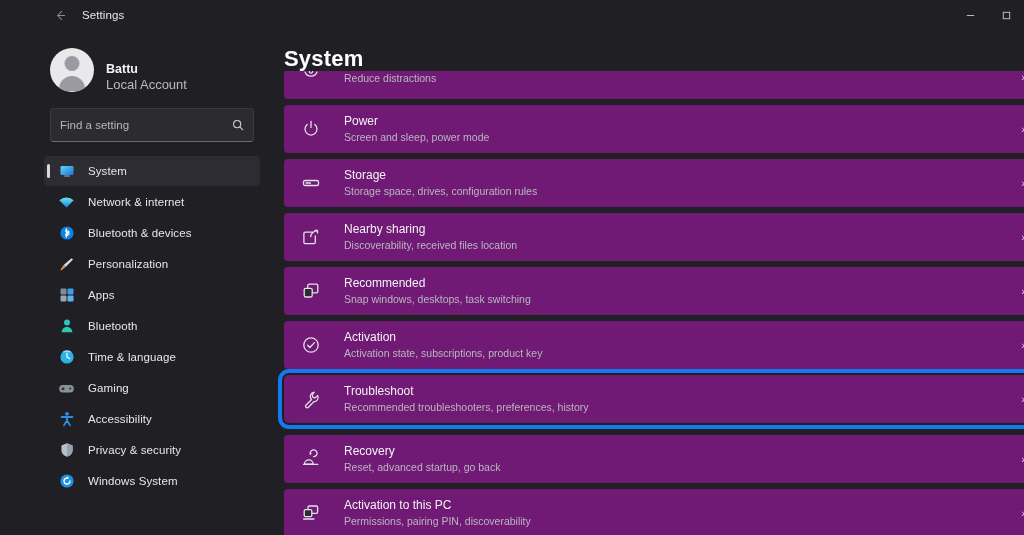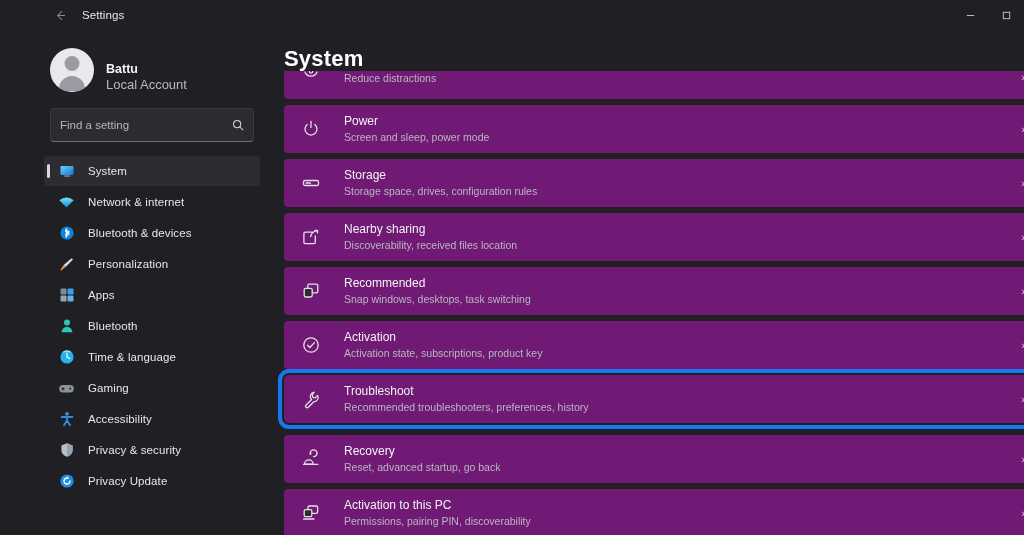--- a/index.html
+++ b/index.html
@@ -315,21 +315,21 @@
       </div>
 
       <div class="nav-item">
         <span class="nav-ico">
           <svg width="16" height="16" viewBox="0 0 16 16">
             <circle cx="8" cy="8" r="6.6" fill="#1f8fe0"></circle>
             <path d="M11 8 A3 3 0 1 1 8.6 5.1" fill="none" stroke="#ffffff" stroke-width="1.4" stroke-linecap="round"></path>
             <path d="M8.2 3.2 L9.9 5.2 L7.6 5.9 Z" fill="#ffffff"></path>
           </svg>
         </span>
-        <span class="nav-label">Privacy Update</span>
+        <span class="nav-label">Windows System</span>
       </div>
 
     </div>
   </div>
 
   <div class="main">
     <div class="page-title">System</div>
 
     <div class="cards">
 

